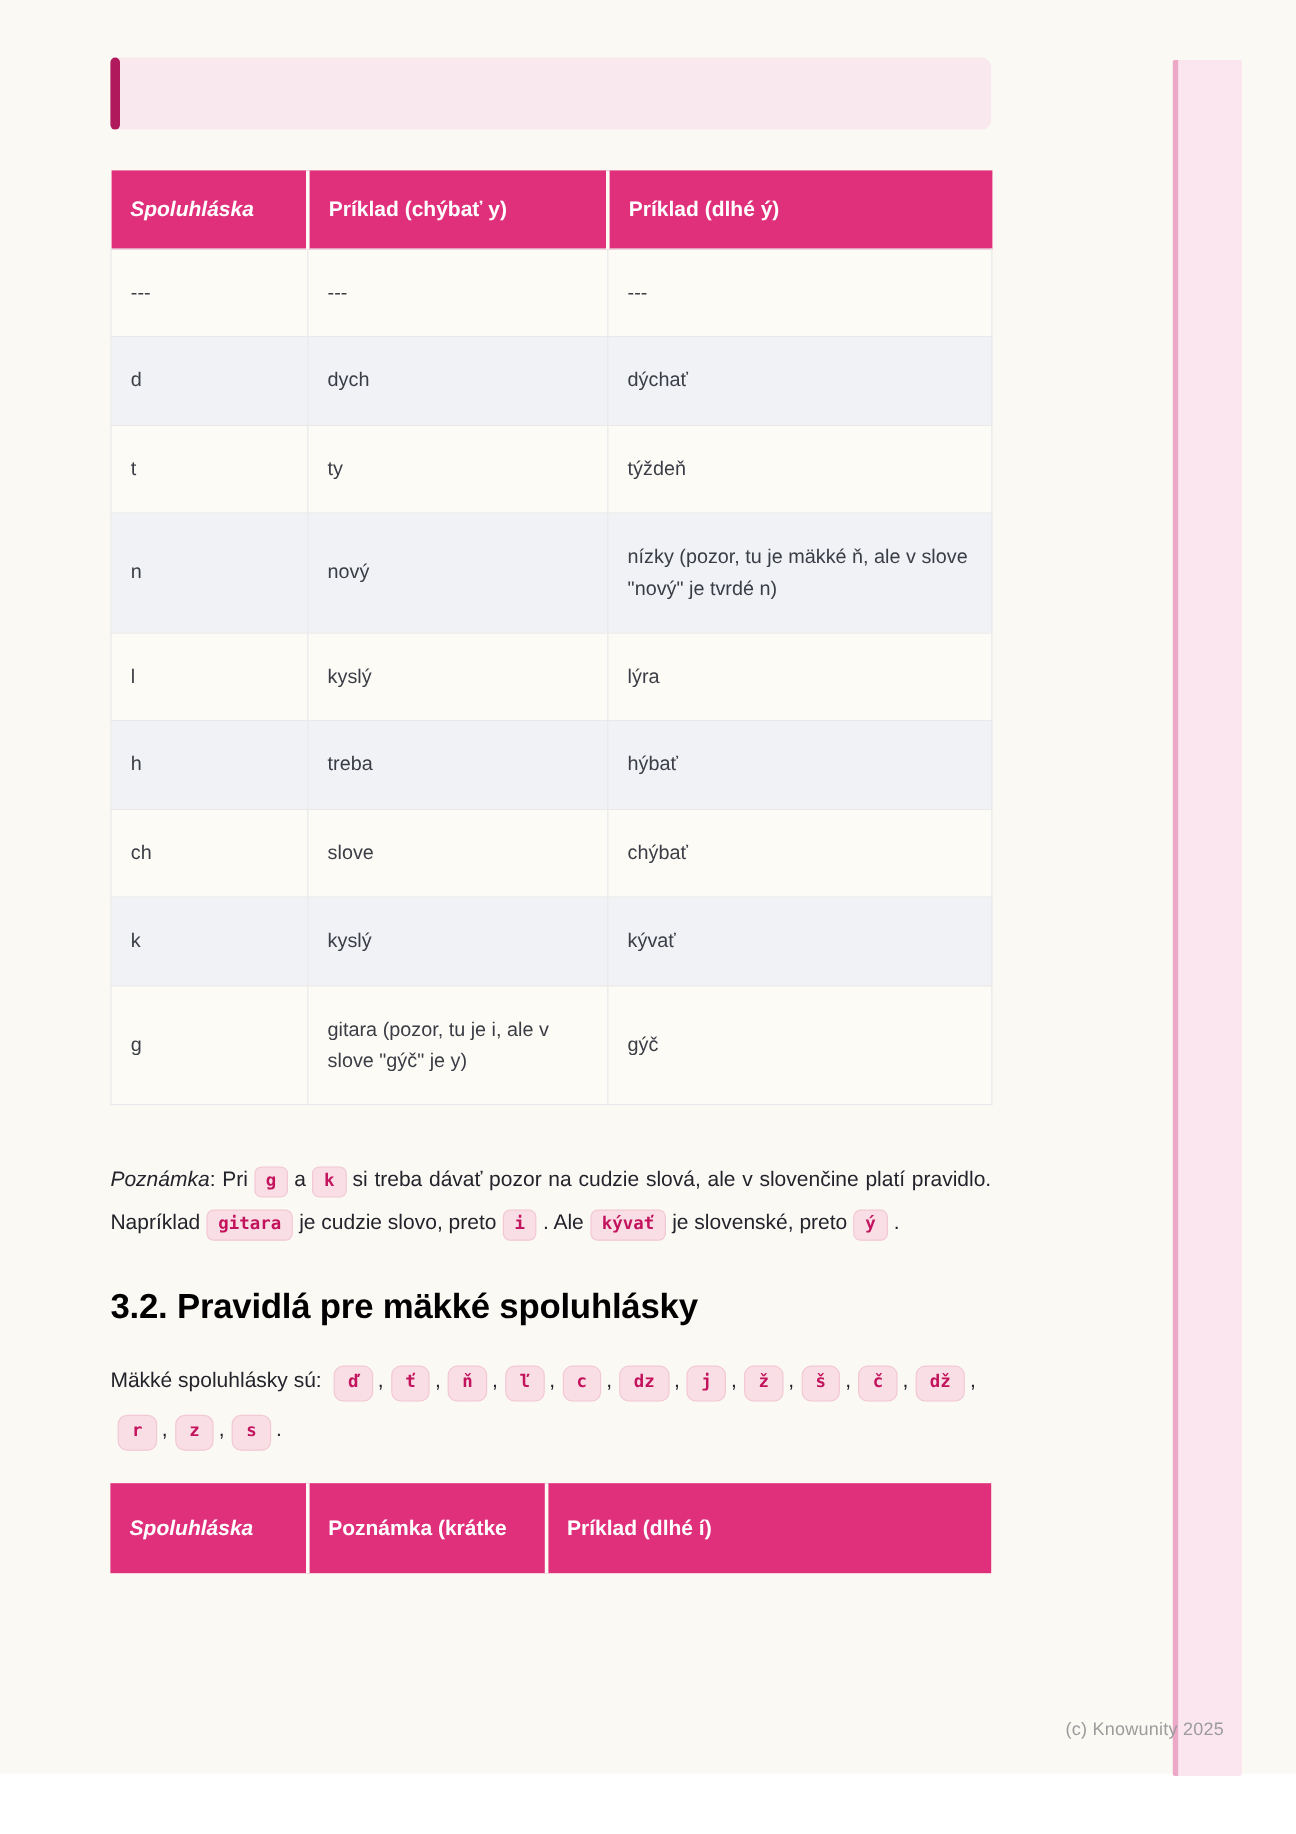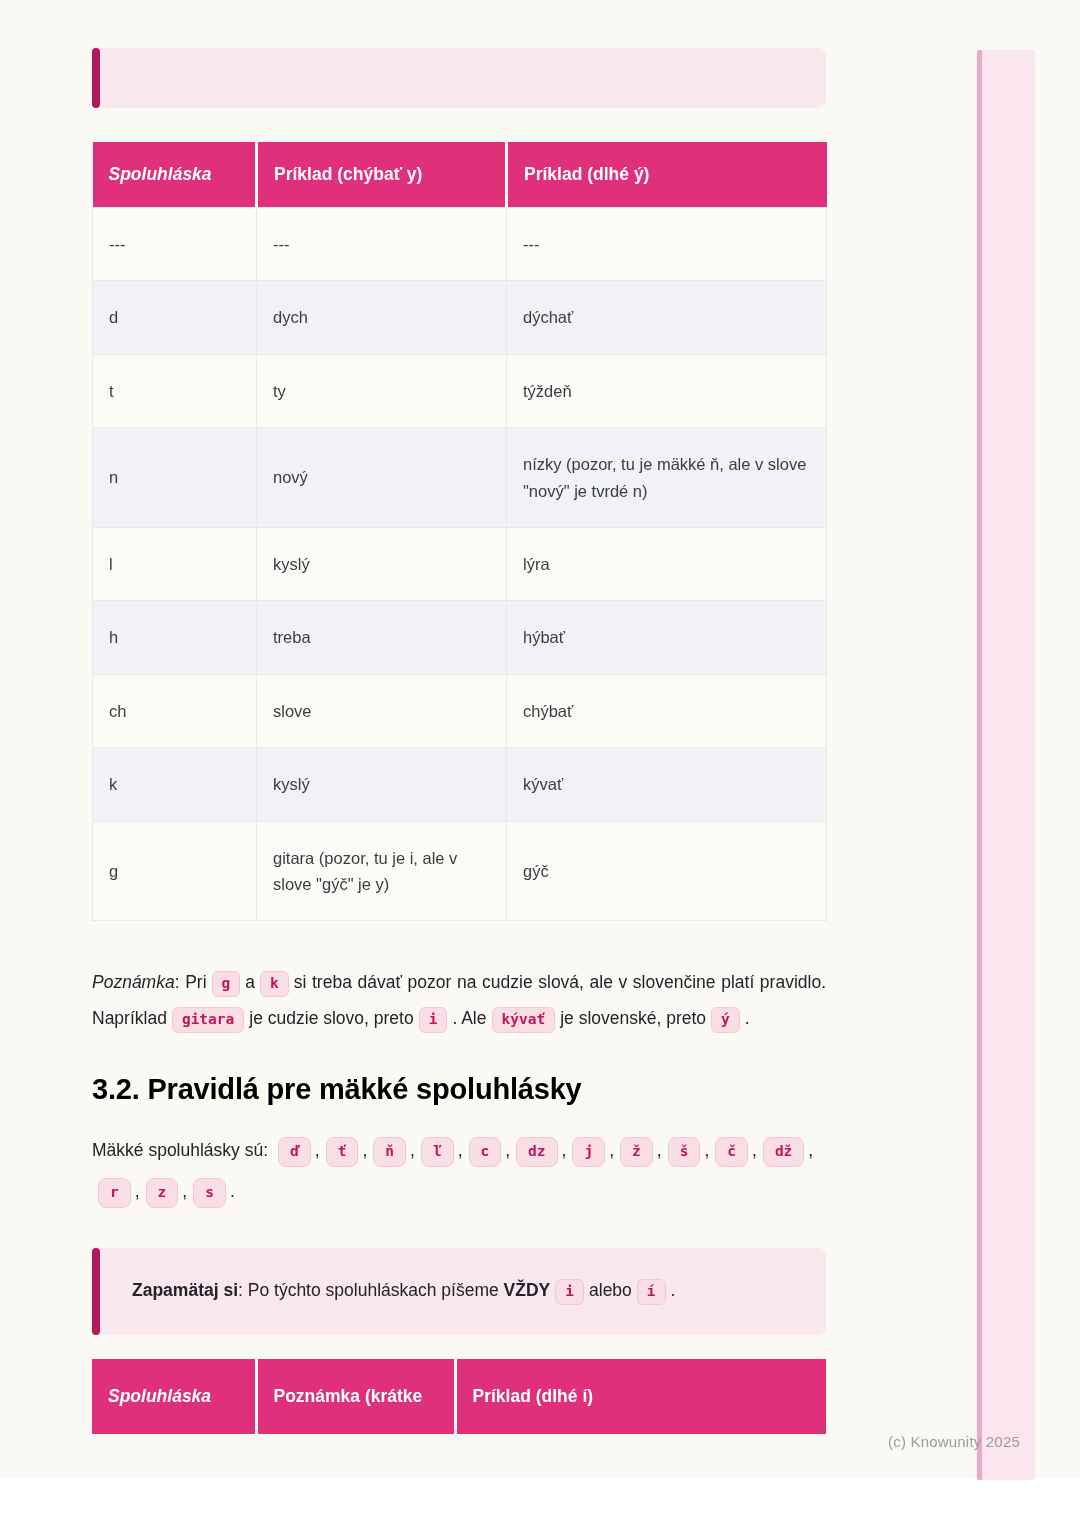--- a/index.html
+++ b/index.html
@@ -144,24 +144,20 @@
         </tr>
       </tbody>
   </table>
 
   <p class="note"><span class="italic">Poznámka</span><span>: Pri</span><span class="chip">g</span><span>a</span><span class="chip">k</span><span>si treba dávať pozor na cudzie slová, ale v slovenčine platí pravidlo. Napríklad</span><span class="chip">gitara</span><span>je cudzie slovo, preto</span><span class="chip">i</span><span>. Ale</span><span class="chip">kývať</span><span>je slovenské, preto</span><span class="chip">ý</span><span>.</span></p>
 
   <h2 class="section-heading">3.2. Pravidlá pre mäkké spoluhlásky</h2>
 
   <p class="softline"><span class="label">Mäkké spoluhlásky sú:</span><span><span class="chip chip-lg">ď</span><span class="sep">,</span><span class="chip chip-lg">ť</span><span class="sep">,</span><span class="chip chip-lg">ň</span><span class="sep">,</span><span class="chip chip-lg">ľ</span><span class="sep">,</span><span class="chip chip-lg">c</span><span class="sep">,</span><span class="chip chip-lg">dz</span><span class="sep">,</span><span class="chip chip-lg">j</span><span class="sep">,</span><span class="chip chip-lg">ž</span><span class="sep">,</span><span class="chip chip-lg">š</span><span class="sep">,</span><span class="chip chip-lg">č</span><span class="sep">,</span><span class="chip chip-lg">dž</span><span class="sep">,</span><span class="chip chip-lg">r</span><span class="sep">,</span><span class="chip chip-lg">z</span><span class="sep">,</span><span class="chip chip-lg">s</span><span class="sep">.</span></span></p>
 
-  <div class="callout callout-bottom">
-    <span class="bar"></span>
-    <span><strong>Zapamätaj si</strong><span>: Po týchto spoluhláskach píšeme </span><strong>VŽDY</strong><span class="chip">i</span><span>alebo</span><span class="chip">í</span><span>.</span></span>
-  </div>
 
   <table class="table-soft">
     <colgroup>
         <col style="width:164px">
         <col style="width:199px">
         <col style="width:371px">
       </colgroup>
     <thead>
       <tr>
         <th>Spoluhláska</th>

